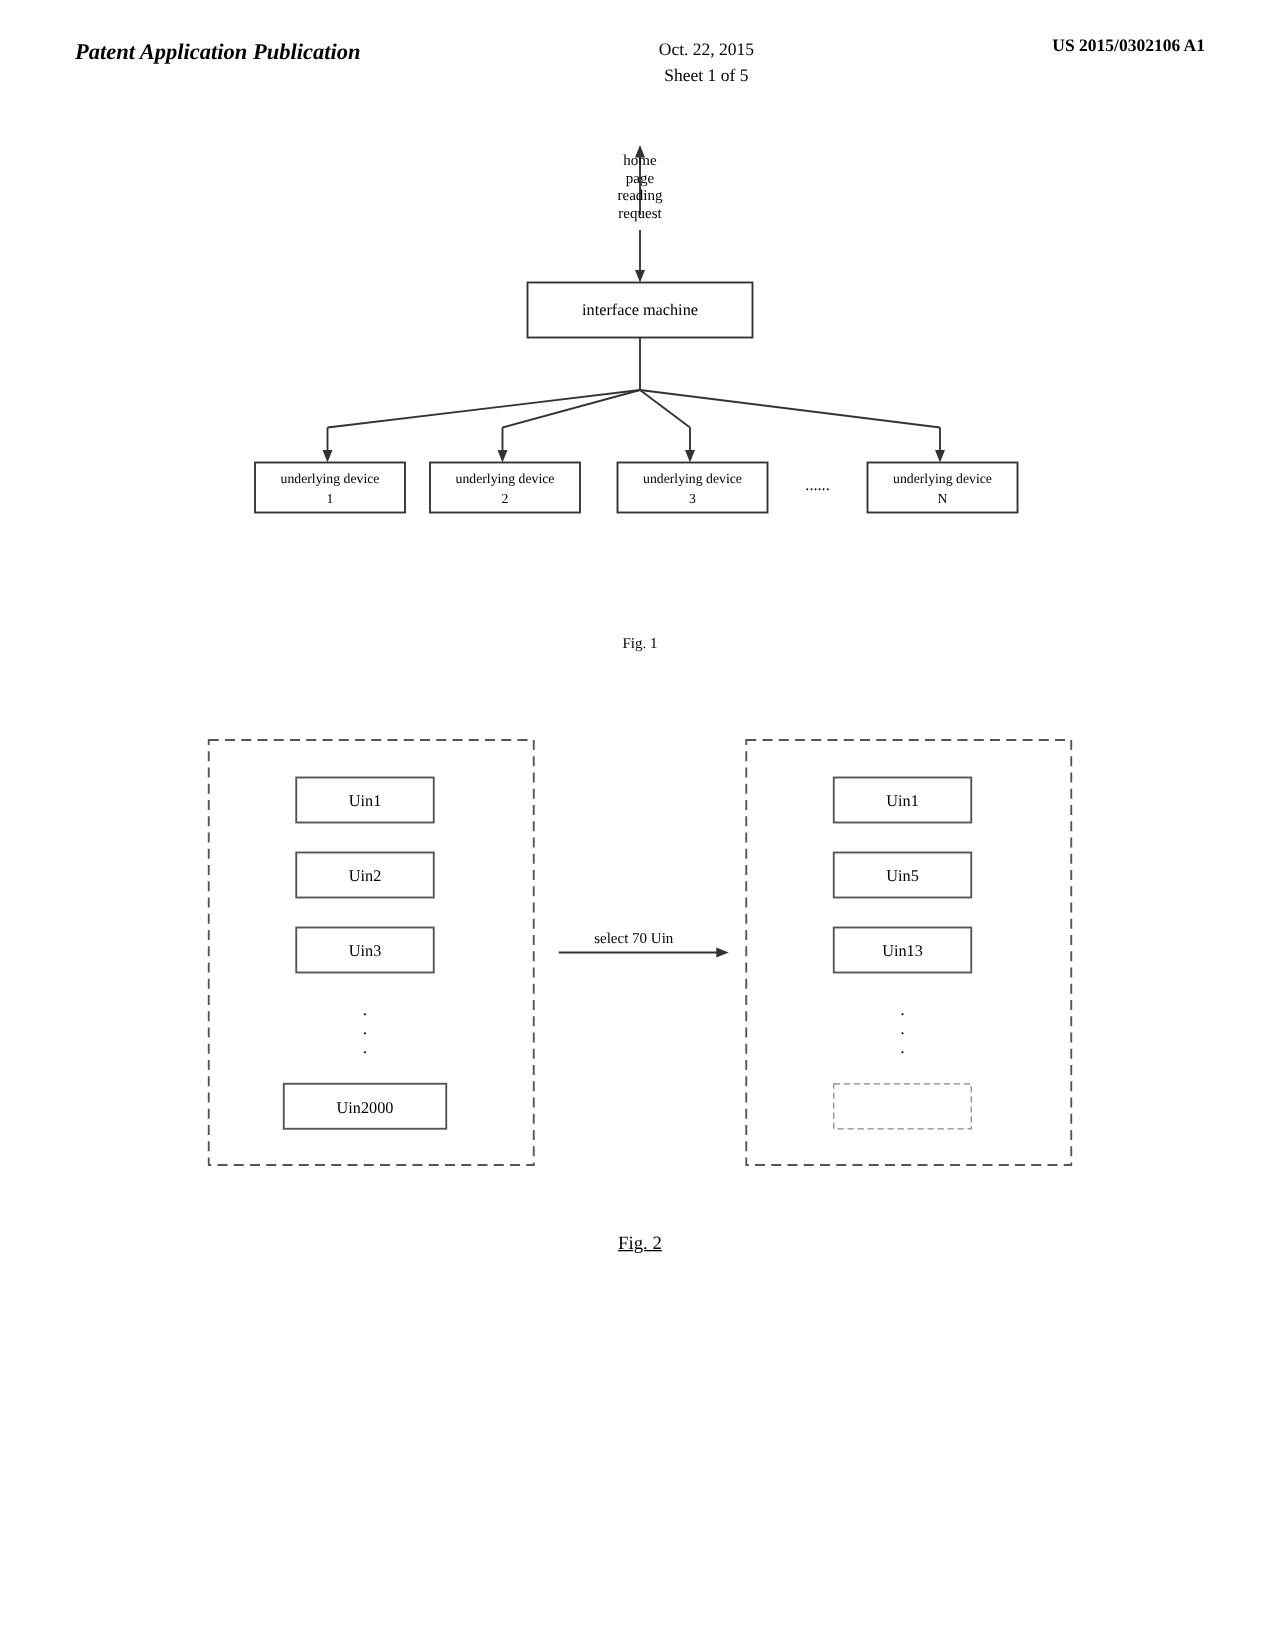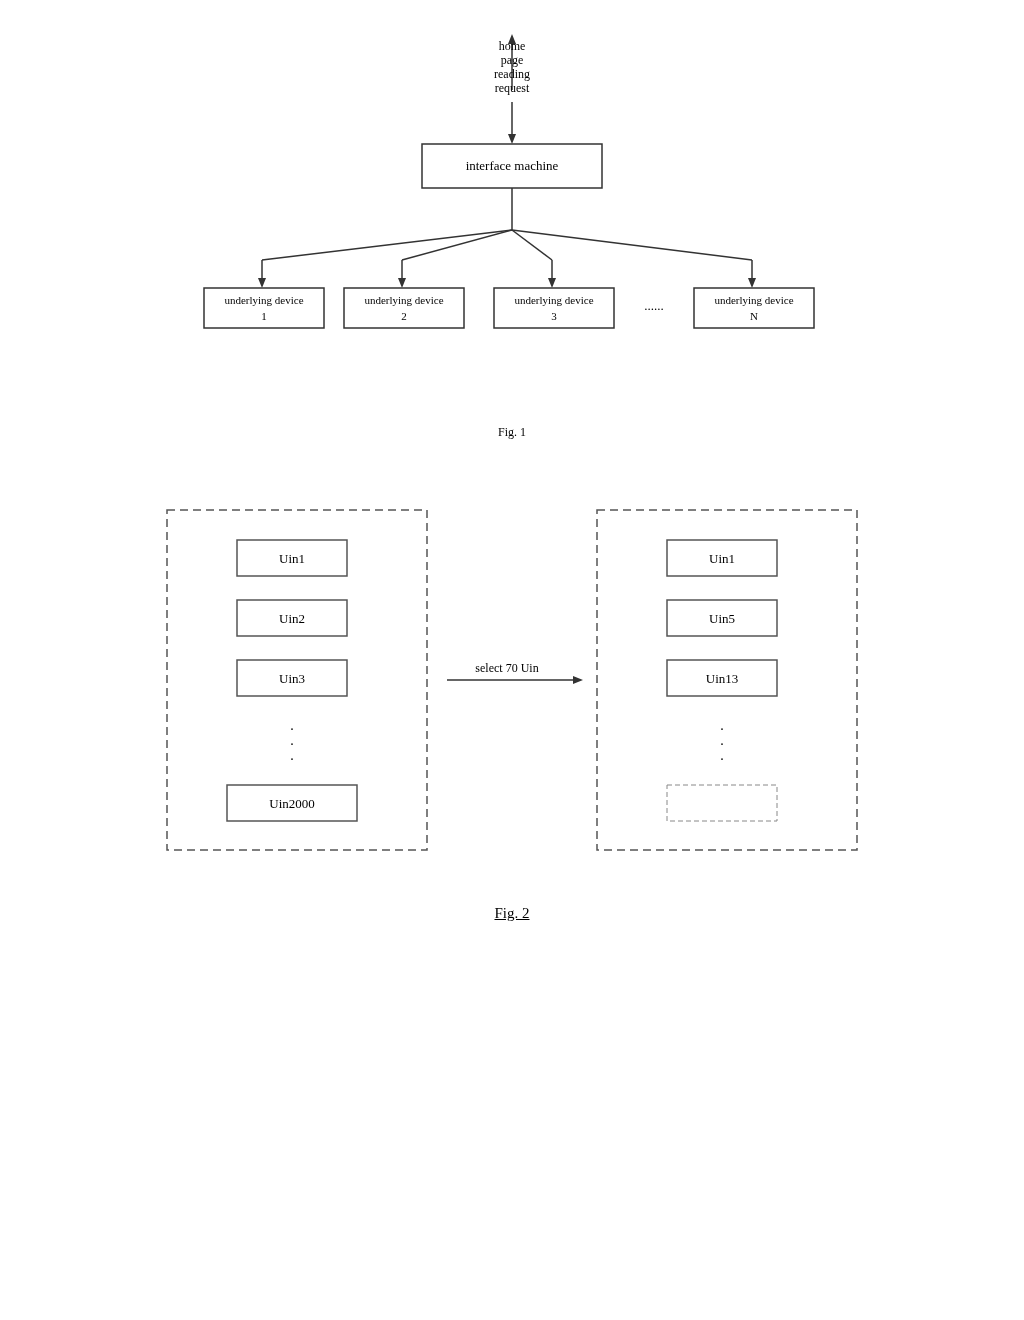--- a/index.html
+++ b/index.html
@@ -87,20 +87,28 @@
       display: flex;
       flex-direction: column;
       align-items: center;
     }
   </style>
 </head>
 <body>
 
 <div class="page">
 
+  <div class="header">
+    <div class="header-left">Patent Application Publication</div>
+    <div class="header-center">
+      <span>Oct. 22, 2015</span><br>
+      <span>Sheet 1 of 5</span>
+    </div>
+    <div class="header-right">US 2015/0302106 A1</div>
+  </div>
 
   <div class="figures-wrapper">
 
     <div class="fig1-container">
       <svg width="700" height="370" viewBox="0 0 700 370">
 
         <line x1="350" y1="60" x2="350" y2="10" stroke="#333" stroke-width="1.5"></line>
         <polygon points="350,4 346,14 354,14" fill="#333"></polygon>
 
         <text x="350" y="20" text-anchor="middle" font-size="12" font-family="Times New Roman">home</text>

